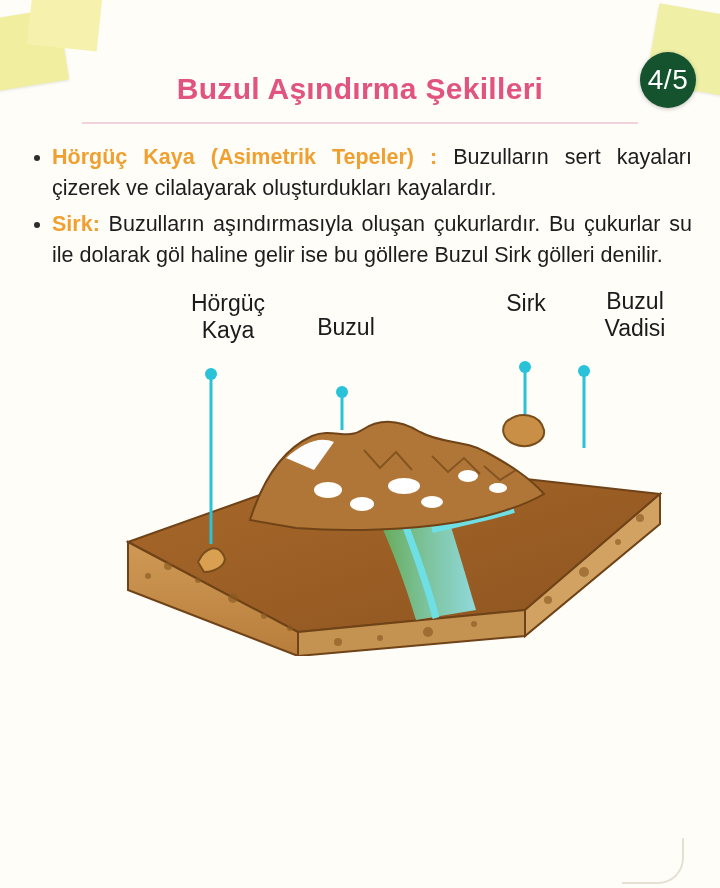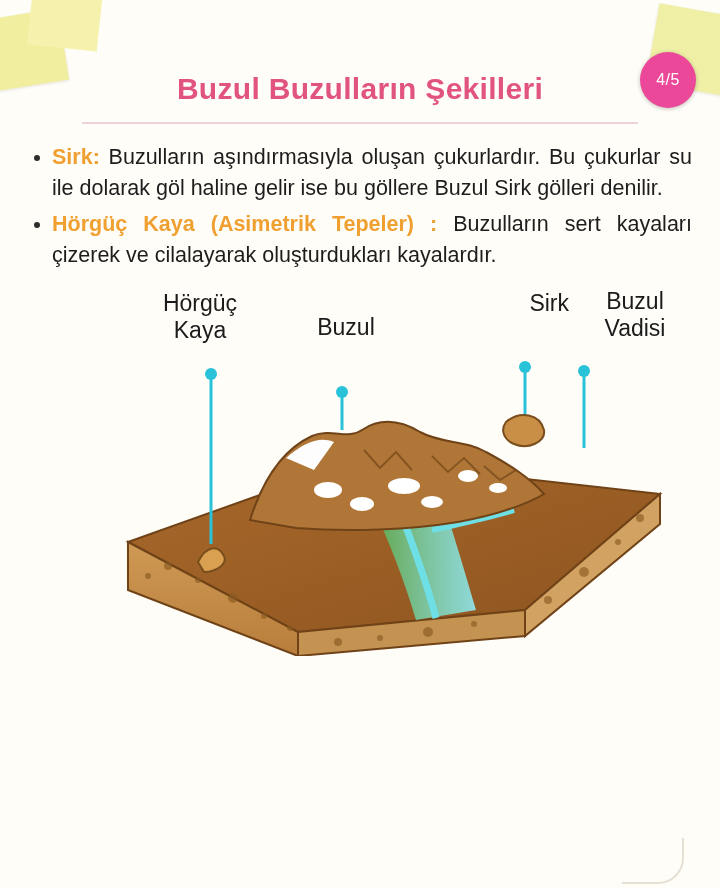--- a/index.html
+++ b/index.html
@@ -50,26 +50,26 @@
     transform: rotate(10deg);
     box-shadow: 0 1px 3px rgba(0,0,0,.10);
   }
   .page-badge {
     position: absolute;
     right: 24px;
     top: 52px;
     width: 56px;
     height: 56px;
     border-radius: 50%;
-    background: #ec4899;
+    background: #14532d;
     color: #fff;
     display: flex;
     align-items: center;
     justify-content: center;
-    font-size: 16px;
+    font-size: 28px;
     letter-spacing: .5px;
     z-index: 40;
     box-shadow: 0 1px 4px rgba(0,0,0,.25);
   }
   .title {
     position: relative;
     margin: 0;
     padding: 72px 0 16px 0;
     text-align: center;
     color: #e1547f;
@@ -124,23 +124,23 @@
     height: 376px;
   }
   .fig-label {
     position: absolute;
     font-size: 23px;
     color: #1b1b1b;
     text-align: center;
     line-height: 1.15;
     white-space: pre-line;
   }
-  .lbl-horguc { left: 112px; top: 10px; width: 120px; }
+  .lbl-horguc { left: 140px; top: 10px; width: 120px; }
   .lbl-buzul  { left: 268px; top: 34px; width: 100px; }
-  .lbl-sirk   { left: 455px; top: 10px; width: 86px; text-align: right; }
+  .lbl-sirk   { left: 455px; top: 10px; width: 86px; }
   .lbl-vadisi { left: 552px; top: 8px; width: 110px; }
   .watermark {
     position: absolute;
     left: 243px;
     top: 186px;
     background: rgba(150,150,150,.55);
     color: #fff;
     font-size: 19px;
     font-weight: bold;
     padding: 2px 7px;
@@ -167,30 +167,30 @@
 <body>
 
 <div class="page">
 
   <div class="note-tl"></div>
   <div class="note-tl2"></div>
   <div class="note-tr"></div>
 
   <div class="page-badge">4/5</div>
 
-  <h1 class="title">Buzul Buzulların Şekilleri</h1>
+  <h1 class="title">Buzul Aşındırma Şekilleri</h1>
   <div class="title-rule"></div>
 
   <div class="content">
     <ul class="bullets">
       <li>
-        <span class="term">Sirk:</span><span> Buzulların aşındırmasıyla oluşan çukurlardır. Bu çukurlar su ile dolarak göl haline gelir ise bu göllere Buzul Sirk gölleri denilir.</span>
+        <span class="term">Hörgüç Kaya (Asimetrik Tepeler) :</span><span> Buzulların sert kayaları çizerek ve cilalayarak oluşturdukları kayalardır.</span>
       </li>
       <li>
-        <span class="term">Hörgüç Kaya (Asimetrik Tepeler) :</span><span> Buzulların sert kayaları çizerek ve cilalayarak oluşturdukları kayalardır.</span>
+        <span class="term">Sirk:</span><span> Buzulların aşındırmasıyla oluşan çukurlardır. Bu çukurlar su ile dolarak göl haline gelir ise bu göllere Buzul Sirk gölleri denilir.</span>
       </li>
     </ul>
 
     <div class="figure">
 
       <div class="fig-label lbl-horguc">Hörgüç
 Kaya</div>
       <div class="fig-label lbl-buzul">Buzul</div>
       <div class="fig-label lbl-sirk">Sirk</div>
       <div class="fig-label lbl-vadisi">Buzul

